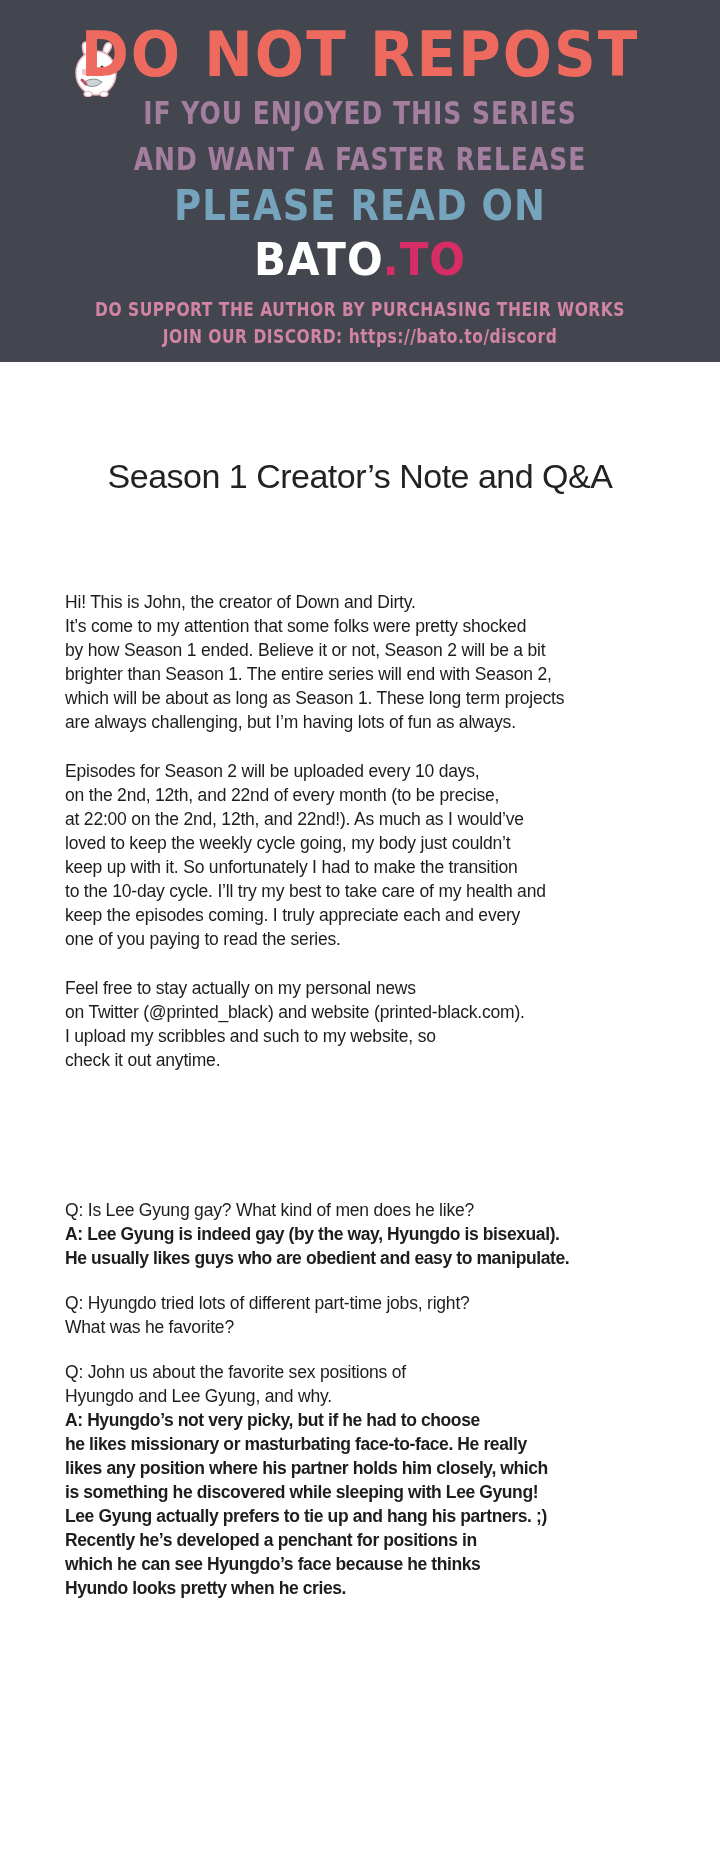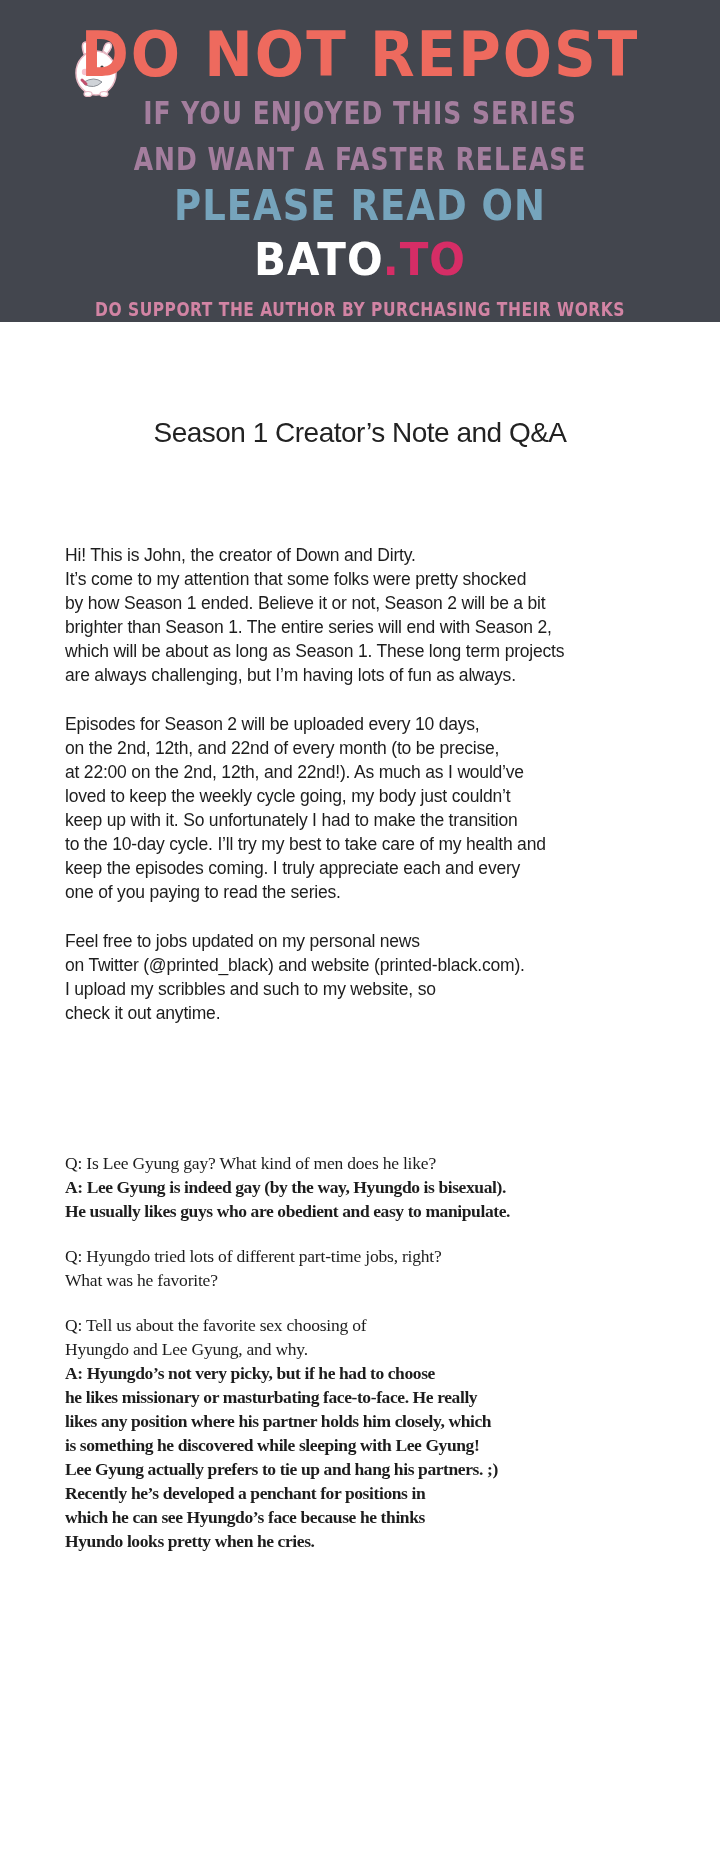--- a/index.html
+++ b/index.html
@@ -8,21 +8,21 @@
     height: 1849px;
     overflow: hidden;
     background: #ffffff;
     font-family: "Liberation Sans", sans-serif;
   }
 
   
   .banner {
     position: relative;
     width: 720px;
-    height: 322px;
+    height: 362px;
     background: #43464e;
     text-align: center;
     overflow: hidden;
     font-family: "DejaVu Sans", sans-serif;
   }
   .repost-title {
     margin: 0;
     padding-top: 16px;
     font-size: 58px;
     font-weight: 800;
@@ -74,40 +74,40 @@
     color: #d284a4;
     transform: scaleY(1.2);
     transform-origin: top center;
   }
 
   
   .note-title {
     margin: 12px;
     margin-top: 95px;
     text-align: center;
-    font-size: 28px;
+    font-size: 34px;
     font-weight: 400;
     letter-spacing: -0.5px;
     color: #222222;
   }
   .content {
     margin-top: 94px;
     padding-left: 65px;
     padding-right: 45px;
     color: #1d1d1d;
     font-size: 17.5px;
     line-height: 24px;
     letter-spacing: -0.2px;
   }
   .para {
     white-space: pre-line;
     margin: 0 0 25px 0;
   }
   .qa-section { margin-top: 126px; }
-  .qa-item { margin-bottom: 21px; font-family: Liberation Serif, serif; }
+  .qa-item { margin-bottom: 21px; }
   .qa-q { white-space: pre-line; font-weight: 400; }
   .qa-a { white-space: pre-line; font-weight: 700; letter-spacing: -0.4px; }
 </style>
 </head>
 <body>
 
 <div class="banner">
   <span class="mascot">
     <svg width="52" height="58" viewBox="0 0 52 58">
 
@@ -159,37 +159,37 @@
 which will be about as long as Season 1. These long term projects
 are always challenging, but I’m having lots of fun as always.</p>
   <p class="para">Episodes for Season 2 will be uploaded every 10 days,
 on the 2nd, 12th, and 22nd of every month (to be precise,
 at 22:00 on the 2nd, 12th, and 22nd!). As much as I would’ve
 loved to keep the weekly cycle going, my body just couldn’t
 keep up with it. So unfortunately I had to make the transition
 to the 10-day cycle. I’ll try my best to take care of my health and
 keep the episodes coming. I truly appreciate each and every
 one of you paying to read the series.</p>
-  <p class="para">Feel free to jobs updated on my personal news
+  <p class="para">Feel free to stay actually on my personal news
 on Twitter (@printed_black) and website (printed-black.com).
 I upload my scribbles and such to my website, so
 check it out anytime.</p>
 
   <div class="qa-section">
     <div class="qa-item">
       <div class="qa-q">Q: Is Lee Gyung gay? What kind of men does he like?</div>
       <div class="qa-a">A: Lee Gyung is indeed gay (by the way, Hyungdo is bisexual).
 He usually likes guys who are obedient and easy to manipulate.</div>
     </div>
     <div class="qa-item">
       <div class="qa-q">Q: Hyungdo tried lots of different part-time jobs, right?
 What was he favorite?</div>
     </div>
     <div class="qa-item">
-      <div class="qa-q">Q: Tell us about the favorite sex choosing of
+      <div class="qa-q">Q: John us about the favorite sex positions of
 Hyungdo and Lee Gyung, and why.</div>
       <div class="qa-a">A: Hyungdo’s not very picky, but if he had to choose
 he likes missionary or masturbating face-to-face. He really
 likes any position where his partner holds him closely, which
 is something he discovered while sleeping with Lee Gyung!
 Lee Gyung actually prefers to tie up and hang his partners. ;)
 Recently he’s developed a penchant for positions in
 which he can see Hyungdo’s face because he thinks
 Hyundo looks pretty when he cries.</div>
     </div>

